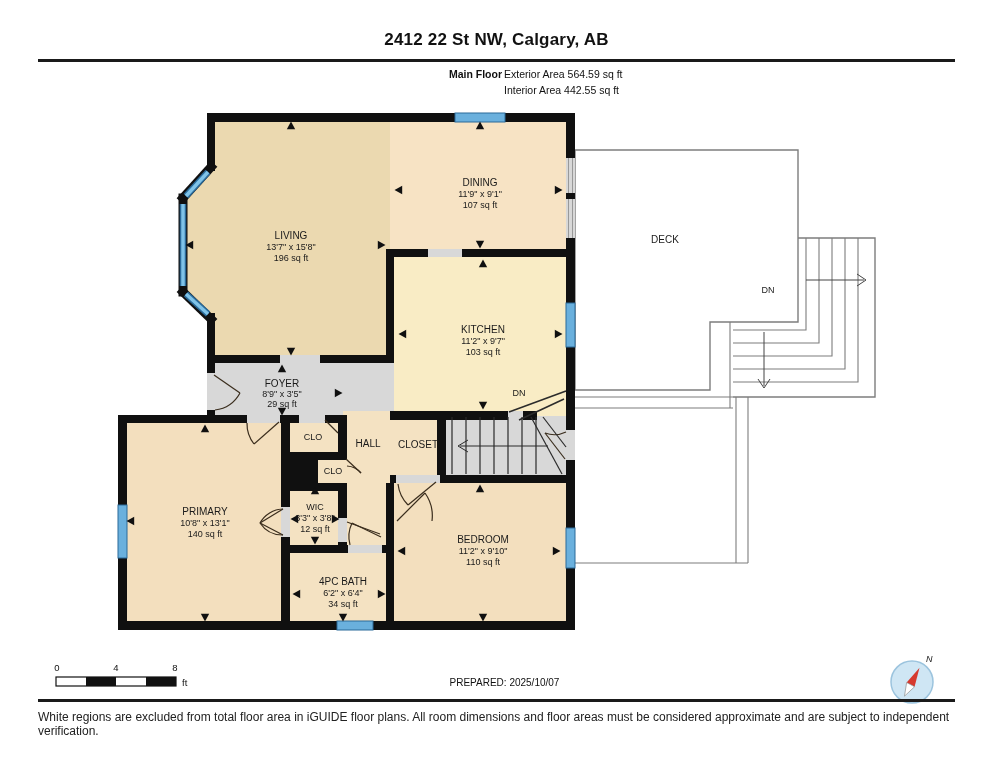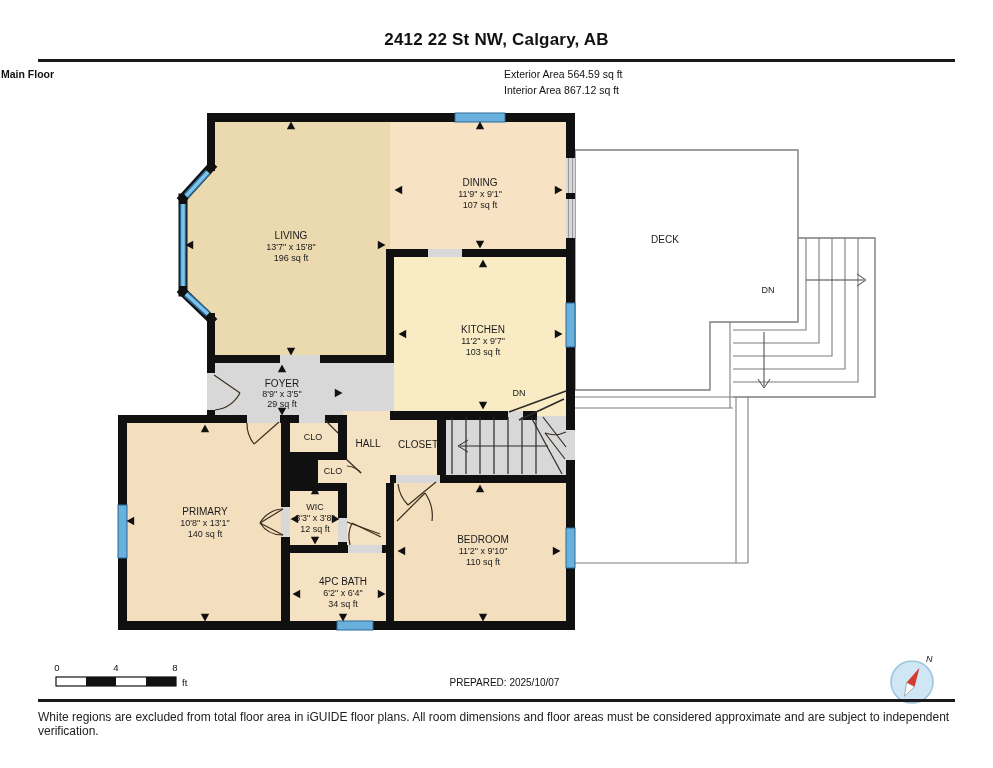--- a/index.html
+++ b/index.html
@@ -1,20 +1,20 @@
 <!DOCTYPE html>
 <html><head>
 <meta charset="utf-8">
 <style>
   html,body{margin:0;padding:0;background:#fff;}
   #page{position:relative;width:993px;height:768px;background:#ffffff;overflow:hidden;
         font-family:"Liberation Sans",sans-serif;color:#111;}
   .abs{position:absolute;}
   #title{top:30px;left:0;width:993px;text-align:center;font-size:17px;font-weight:bold;letter-spacing:.2px;}
-  #floorlbl{top:68px;left:1px;width:490px;font-size:10.5px;font-weight:bold;}
+  #floorlbl{top:68px;left:12px;width:490px;text-align:right;font-size:10.5px;font-weight:bold;}
   #extarea{top:68px;left:504px;font-size:10.5px;}
   #intarea{top:84px;left:504px;font-size:10.5px;}
   .rule{left:38px;width:917px;height:3px;background:#1a1a1a;}
   #rule-top{top:59px;}
   #rule-bottom{top:699px;}
   #prepared{top:677px;left:0;width:993px;text-align:center;font-size:10px;padding-left:8px;}
   #disclaimer{top:710px;left:38px;width:917px;font-size:12px;color:#222;}
   svg text{font-family:"Liberation Sans",sans-serif;}
   .rl{font-size:10px;fill:#1a1a1a;text-anchor:middle;}
   .rs{font-size:9px;fill:#1a1a1a;text-anchor:middle;}
@@ -22,21 +22,21 @@
 </style>
 </head>
 <body>
 
 <div id="page">
 
   <div class="abs" id="title">2412 22 St NW, Calgary, AB</div>
   <div class="abs rule" id="rule-top"></div>
   <div class="abs" id="floorlbl">Main Floor</div>
   <div class="abs" id="extarea">Exterior Area 564.59 sq ft</div>
-  <div class="abs" id="intarea">Interior Area 867.12 sq ft</div>
+  <div class="abs" id="intarea">Interior Area 442.55 sq ft</div>
 
   <svg class="abs" style="top:0;left:0" width="993" height="768" viewBox="0 0 993 768">
     <defs>
       <polygon id="tri" points="0,-4.5 -4.2,3.2 4.2,3.2"></polygon>
     </defs>
 
     <g fill="#ffffff" stroke="#7d7d7d" stroke-width="1.4">
       <path d="M575,150 H798 V322 H710 V390 H575 Z"></path>
       <path fill="none" d="M798,238 H875 V397 H733"></path>
       <g fill="none" stroke-width="1.1">

